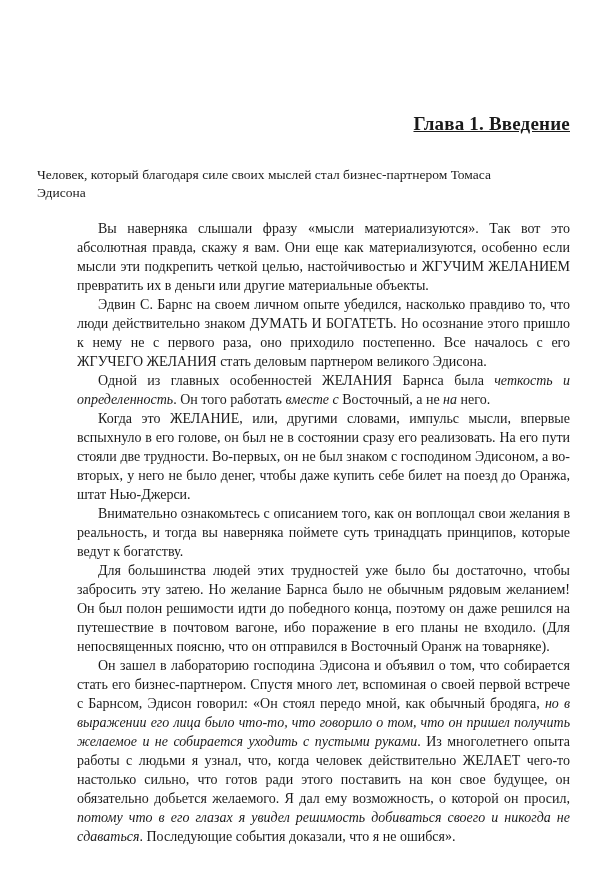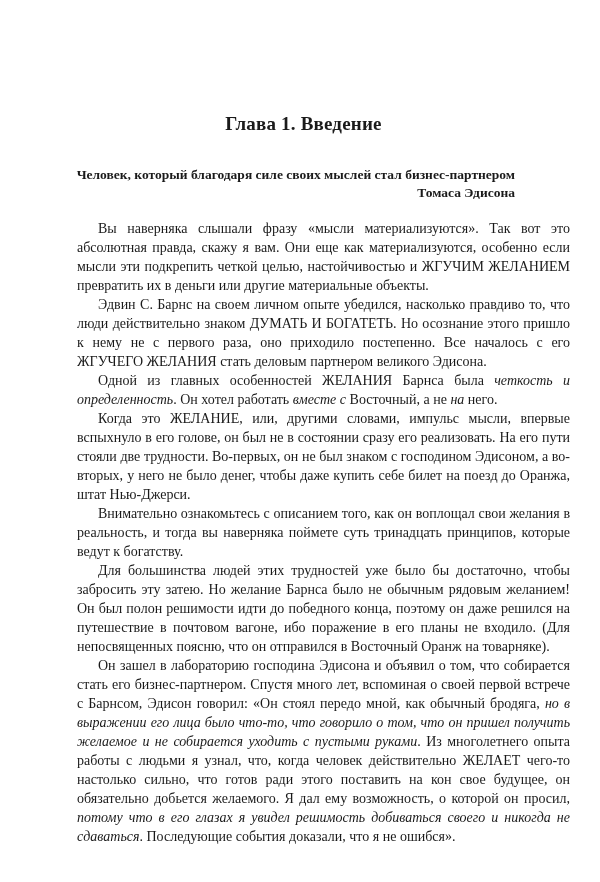--- a/index.html
+++ b/index.html
@@ -16,30 +16,31 @@
     background: #ffffff;
     color: #1a1a1a;
     font-family: "Liberation Serif", "DejaVu Serif", serif;
     overflow: hidden;
   }
   .chapter-title {
     margin: 0;
     font-size: 19px;
     line-height: 24px;
     font-weight: bold;
-    text-align: center;
+    text-align: right;
     letter-spacing: 0.2px;
+    text-decoration: underline;
   }
   .chapter-subtitle {
     margin: 30px 0 0 0;
     max-width: 478px;
     font-size: 13.5px;
     line-height: 18px;
-    font-weight: bold;
-    text-align: right;
+    font-weight: normal;
+    text-align: left;
   }
   .body-text {
     margin-top: 17px;
     margin-left: 40px;
   }
   .body-text p {
     margin: 0;
     font-size: 14px;
     line-height: 19px;
     text-align: justify;
@@ -52,19 +53,19 @@
 </style>
 </head>
 <body>
 
 <main class="page" style="color: rgb(26, 26, 26); background: rgb(255, 255, 255);">
   <h1 class="chapter-title">Глава 1. Введение</h1>
   <h2 class="chapter-subtitle">Человек, который благодаря силе своих мыслей стал бизнес-партнером Томаса Эдисона</h2>
   <section class="body-text" id="body-text">
       <p><span>Вы наверняка слышали фразу «мысли материализуются». Так вот это абсолютная правда, скажу я вам. Они еще как материализуются, особенно если мысли эти подкрепить четкой целью, настойчивостью и ЖГУЧИМ ЖЕЛАНИЕМ превратить их в деньги или другие материальные объекты.</span></p>
       <p><span>Эдвин С. Барнс на своем личном опыте убедился, насколько правдиво то, что люди действительно знаком ДУМАТЬ И БОГАТЕТЬ. Но осознание этого пришло к нему не с первого раза, оно приходило постепенно. Все началось с его ЖГУЧЕГО ЖЕЛАНИЯ стать деловым партнером великого Эдисона.</span></p>
-      <p><span>Одной из главных особенностей ЖЕЛАНИЯ Барнса была </span><em>четкость и определенность</em><span>. Он хотел работать </span><em>вместе с</em><span> Восточный, а не </span><em>на</em><span> него.</span></p>
+      <p><span>Одной из главных особенностей ЖЕЛАНИЯ Барнса была </span><em>четкость и определенность</em><span>. Он того работать </span><em>вместе с</em><span> Восточный, а не </span><em>на</em><span> него.</span></p>
       <p><span>Когда это ЖЕЛАНИЕ, или, другими словами, импульс мысли, впервые вспыхнуло в его голове, он был не в состоянии сразу его реализовать. На его пути стояли две трудности. Во-первых, он не был знаком с господином Эдисоном, а во-вторых, у него не было денег, чтобы даже купить себе билет на поезд до Оранжа, штат Нью-Джерси.</span></p>
       <p><span>Внимательно ознакомьтесь с описанием того, как он воплощал свои желания в реальность, и тогда вы наверняка поймете суть тринадцать принципов, которые ведут к богатству.</span></p>
       <p><span>Для большинства людей этих трудностей уже было бы достаточно, чтобы забросить эту затею. Но желание Барнса было не обычным рядовым желанием! Он был полон решимости идти до победного конца, поэтому он даже решился на путешествие в почтовом вагоне, ибо поражение в его планы не входило. (Для непосвященных поясню, что он отправился в Восточный Оранж на товарняке).</span></p>
       <p><span>Он зашел в лабораторию господина Эдисона и объявил о том, что собирается стать его бизнес-партнером. Спустя много лет, вспоминая о своей первой встрече с Барнсом, Эдисон говорил: «Он стоял передо мной, как обычный бродяга, </span><em>но в выражении его лица было что-то, что говорило о том, что он пришел получить желаемое и не собирается уходить с пустыми руками</em><span>. Из многолетнего опыта работы с людьми я узнал, что, когда человек действительно ЖЕЛАЕТ чего-то настолько сильно, что готов ради этого поставить на кон свое будущее, он обязательно добьется желаемого. Я дал ему возможность, о которой он просил, </span><em>потому что в его глазах я увидел решимость добиваться своего и никогда не сдаваться</em><span>. Последующие события доказали, что я не ошибся».</span></p>
     </section>
 </main>
 
 </body></html>

